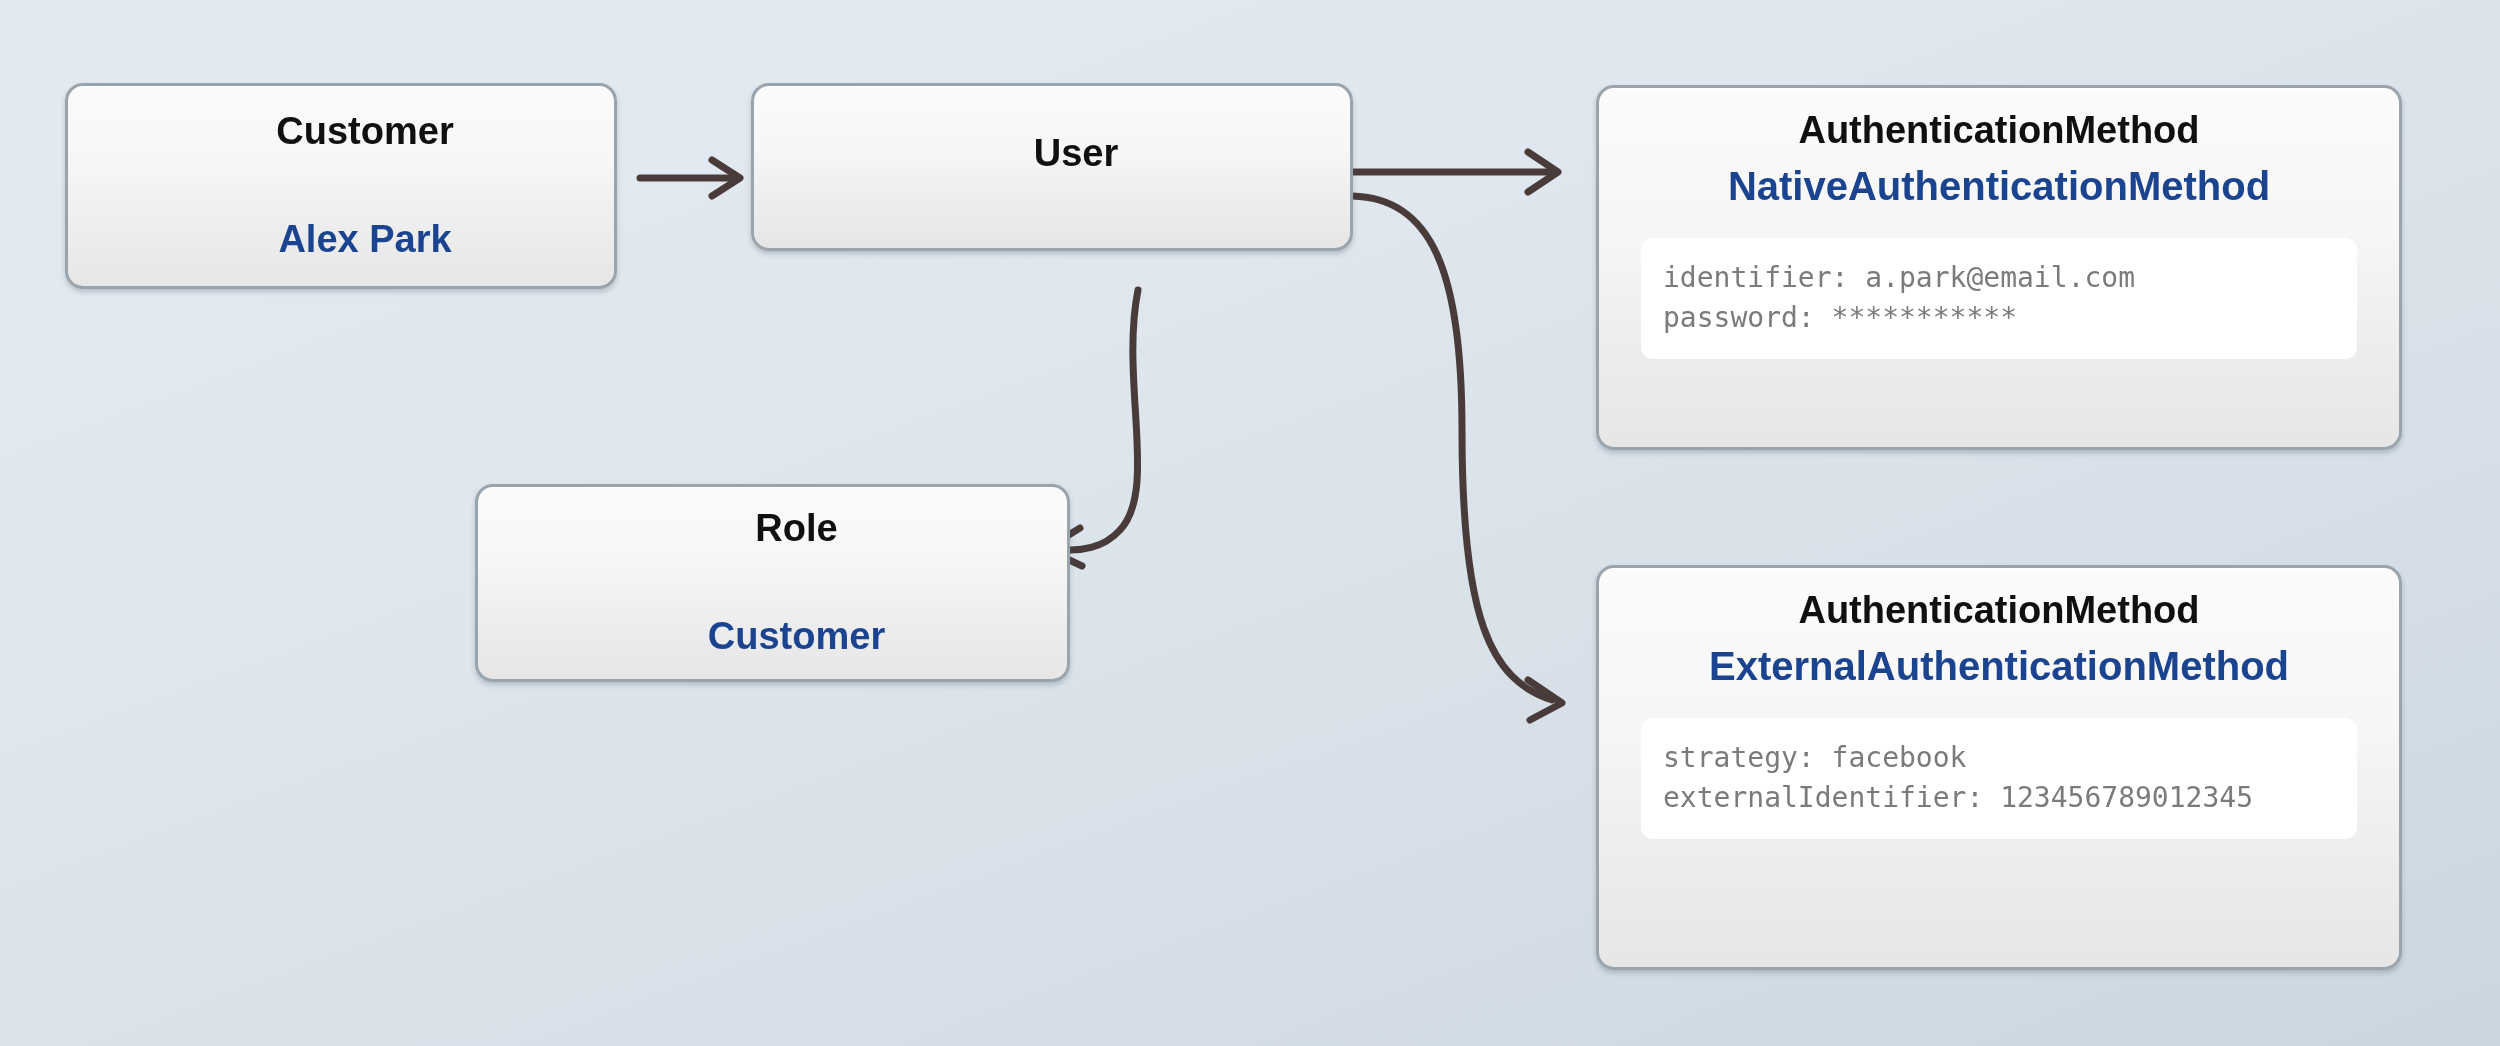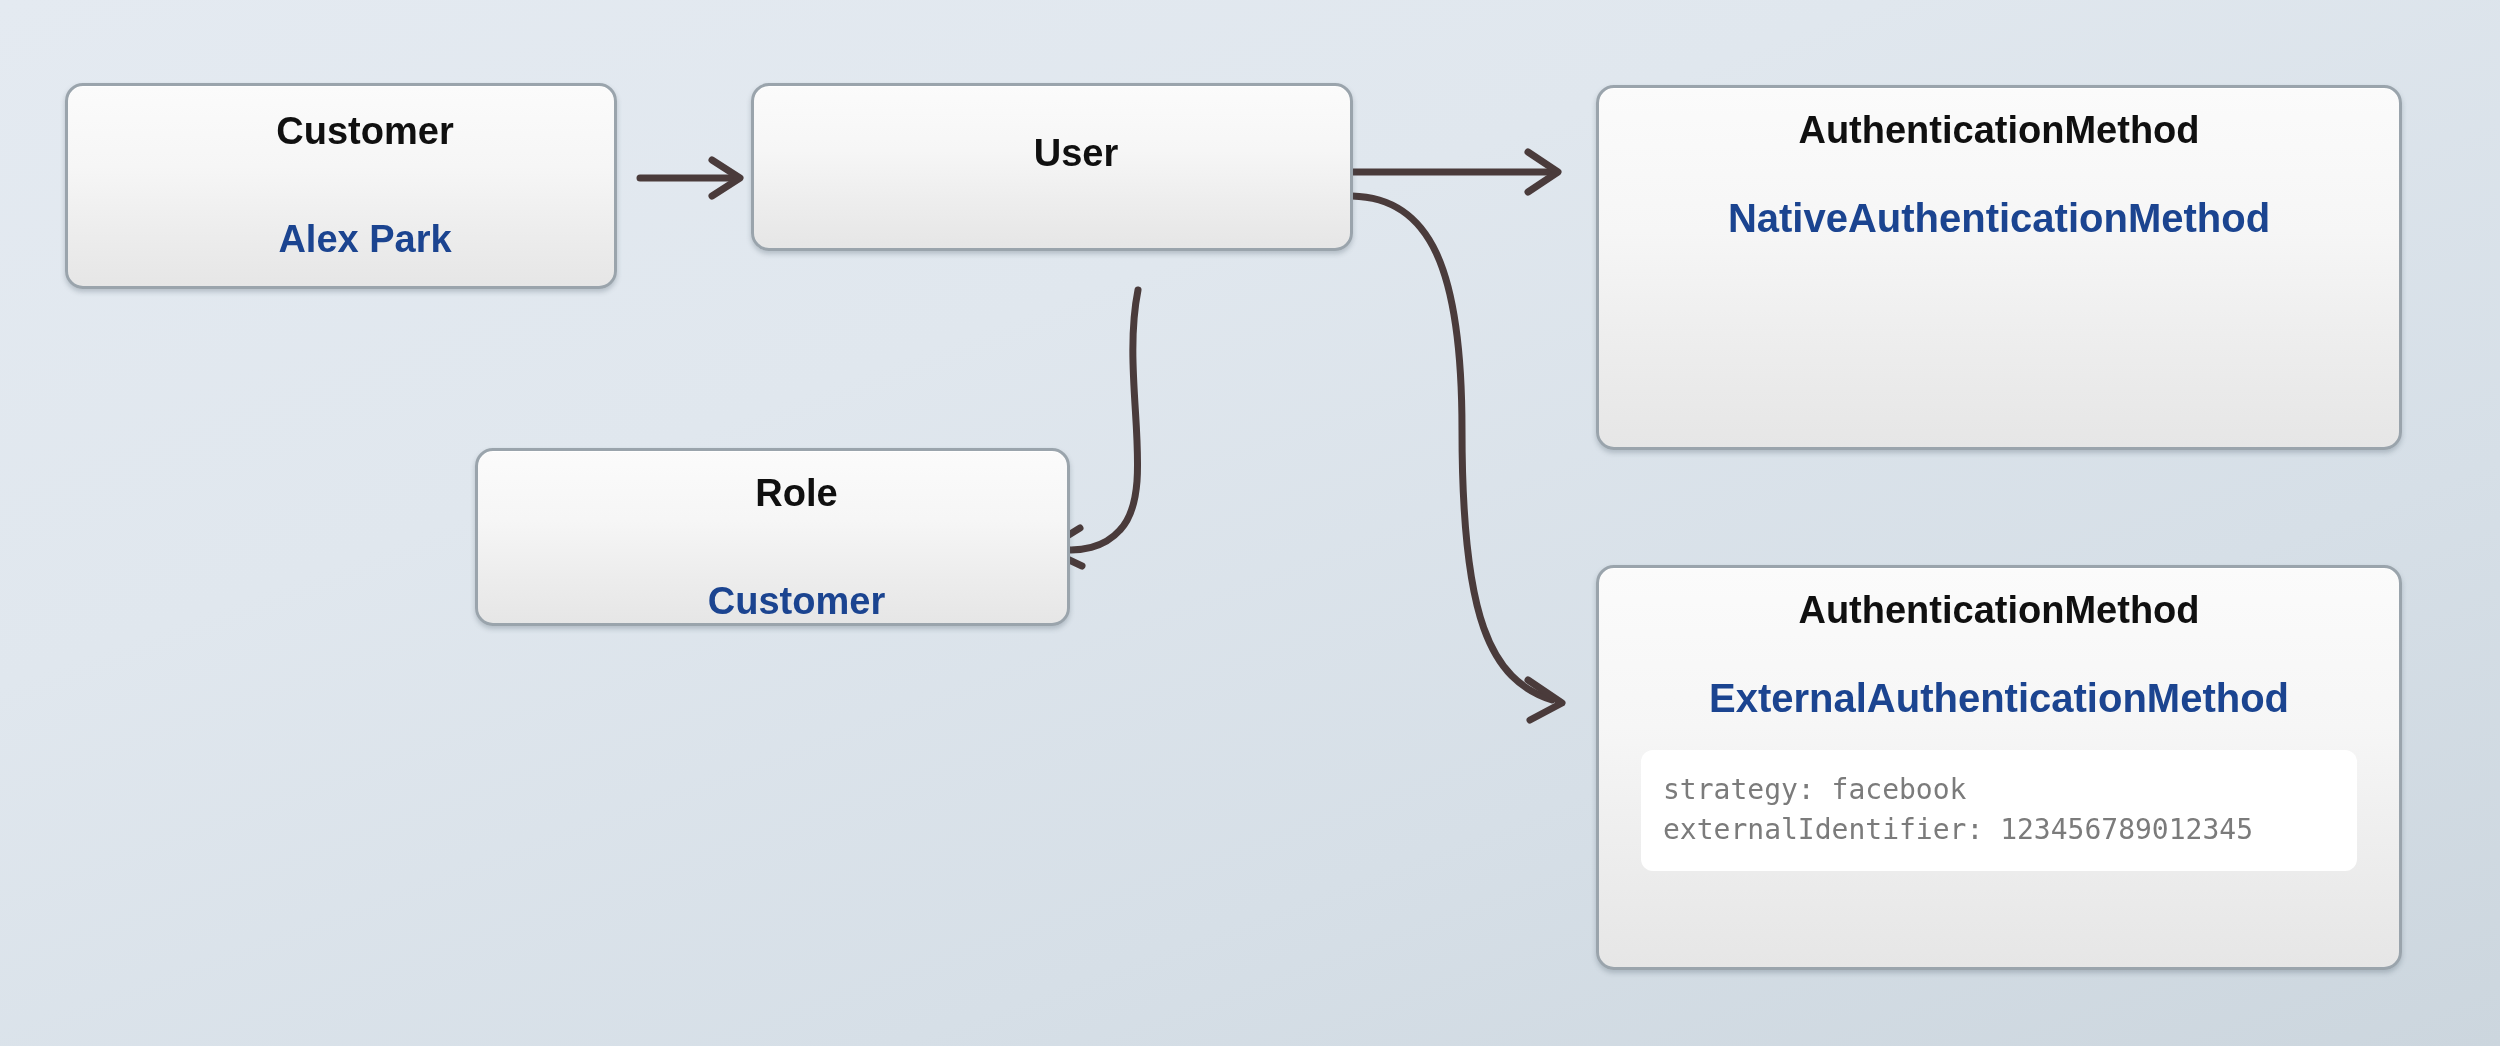--- a/index.html
+++ b/index.html
@@ -83,21 +83,21 @@
 
   
   .node--detail {
     padding: 22px 42px 34px 42px;
     justify-content: flex-start;
   }
   .node--detail .node-title {
     margin-top: 0;
   }
   .node--detail .node-value {
-    margin-top: 44px;
+    margin-top: 12px;
     font-size: 40px;
   }
   .attr-panel {
     margin-top: 30px;
     align-self: stretch;
     background: #ffffff;
     border-radius: 12px;
     padding: 20px 22px 22px 22px;
     box-sizing: border-box;
   }
@@ -139,28 +139,32 @@
 
   <div class="node node--compact" style="left:65px; top:83px; width:552px; height:206px;">
     <div class="node-title">Customer</div>
     <div class="node-value">Alex Park</div>
   </div>
 
   <div class="node node--compact" style="left:751px; top:83px; width:602px; height:168px;">
     <div class="node-title">User</div>
   </div>
 
-  <div class="node node--compact" style="left:475px; top:448px; width:595px; height:178px;justify-content:flex-end;">
+  <div class="node node--compact" style="left:475px; top:484px; width:595px; height:198px;">
     <div class="node-title">Role</div>
     <div class="node-value">Customer</div>
   </div>
 
   <div class="node node--detail" style="left:1596px; top:85px; width:806px; height:365px;">
     <div class="node-title">AuthenticationMethod</div>
     <div class="node-value">NativeAuthenticationMethod</div>
+    <div class="attr-panel">
+      <div class="attr-line">identifier: a.park@email.com</div>
+      <div class="attr-line">password: ***********</div>
+    </div>
   </div>
 
   <div class="node node--detail" style="left:1596px; top:565px; width:806px; height:405px;">
     <div class="node-title">AuthenticationMethod</div>
     <div class="node-value">ExternalAuthenticationMethod</div>
     <div class="attr-panel">
       <div class="attr-line">strategy: facebook</div>
       <div class="attr-line">externalIdentifier: 123456789012345</div>
     </div>
   </div>

